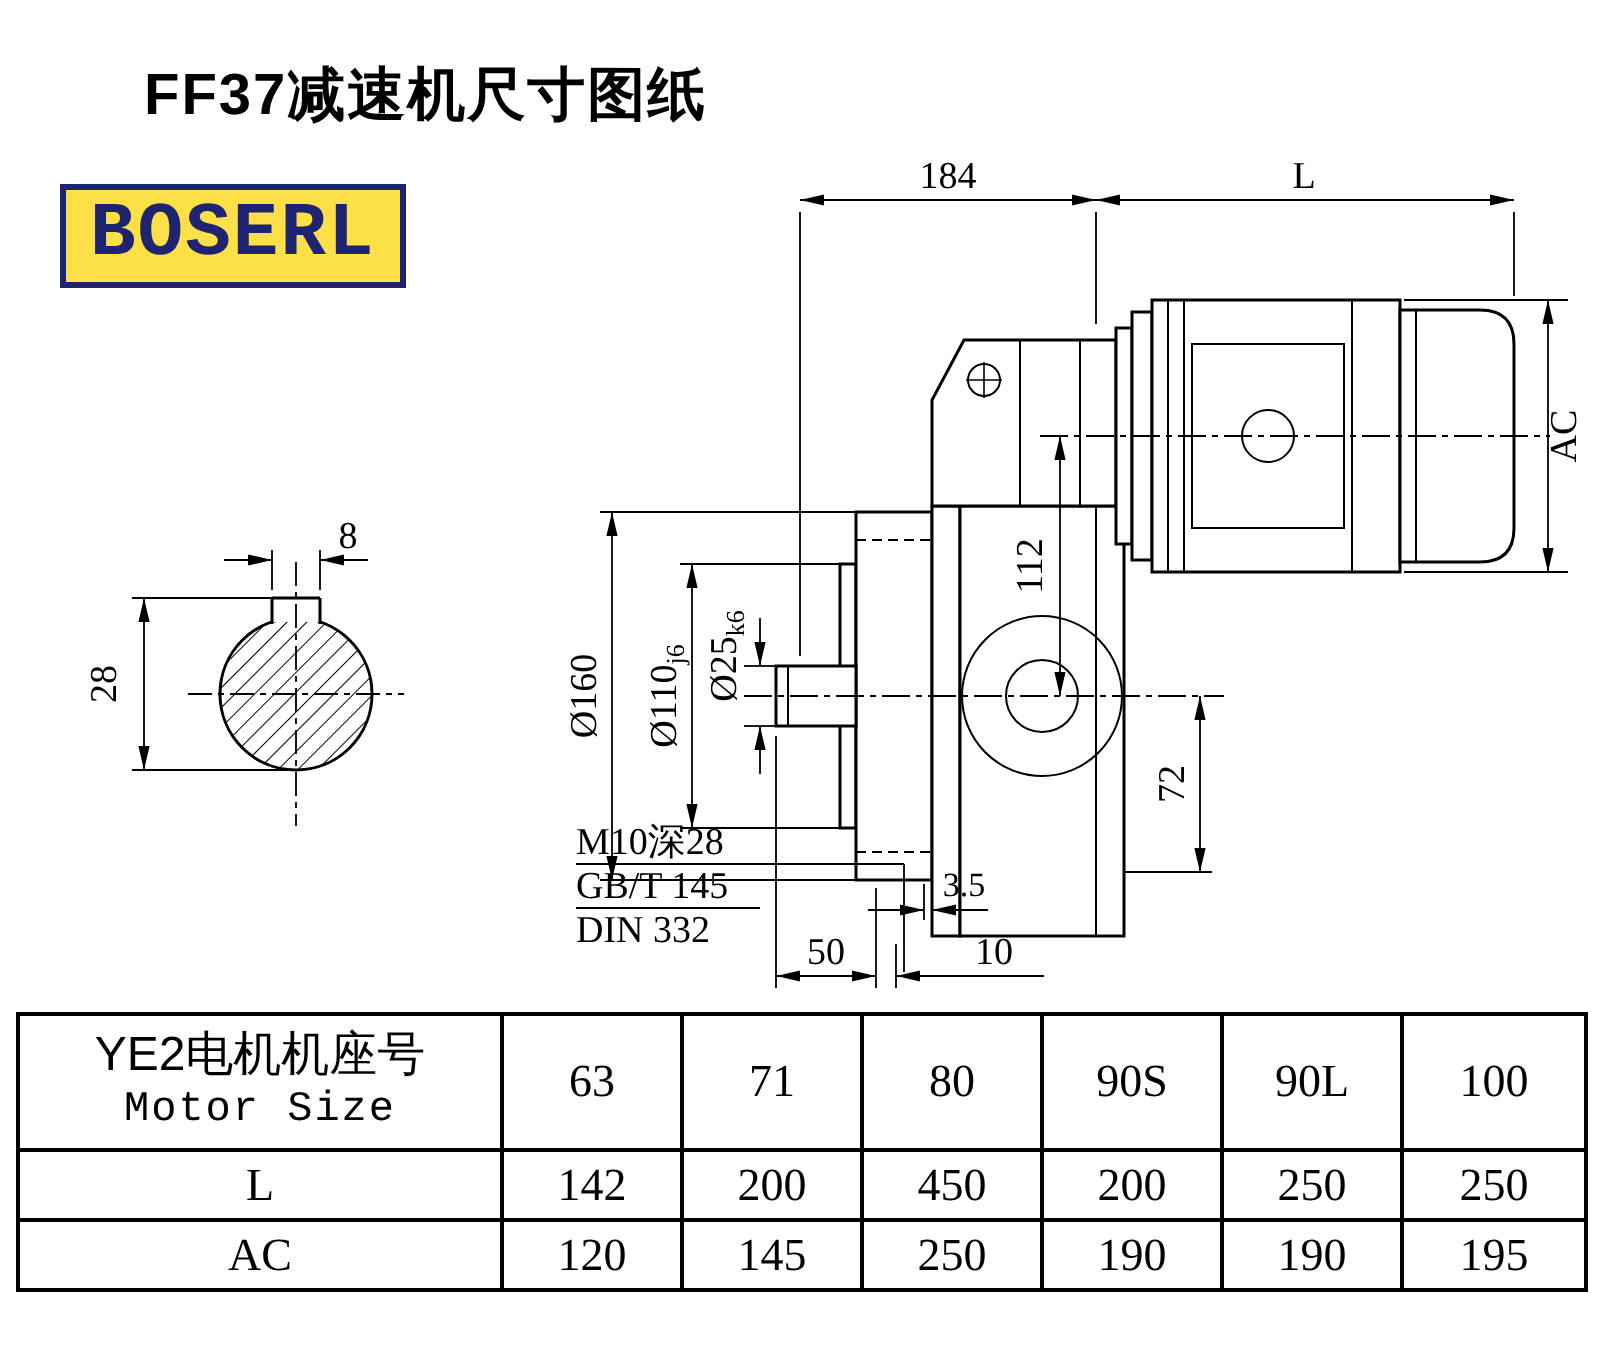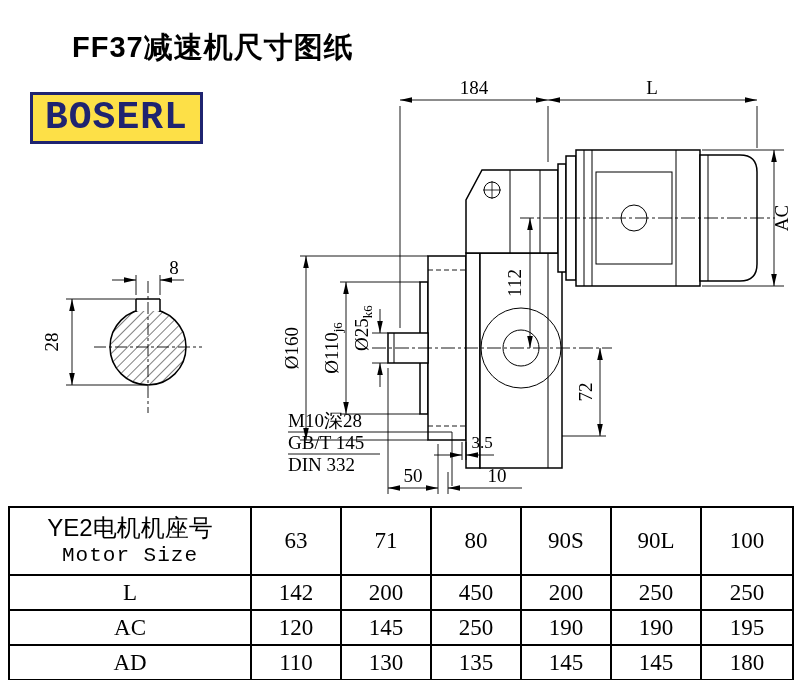--- a/index.html
+++ b/index.html
@@ -210,23 +210,14 @@
   </tr>
   <tr>
     <td>AC</td>
     <td>120</td>
     <td>145</td>
     <td>250</td>
     <td>190</td>
     <td>190</td>
     <td>195</td>
   </tr>
-  <tr>
-    <td>AD</td>
-    <td>110</td>
-    <td>130</td>
-    <td>135</td>
-    <td>145</td>
-    <td>145</td>
-    <td>180</td>
-  </tr>
 </tbody>
   </table>
 
 </body></html>

